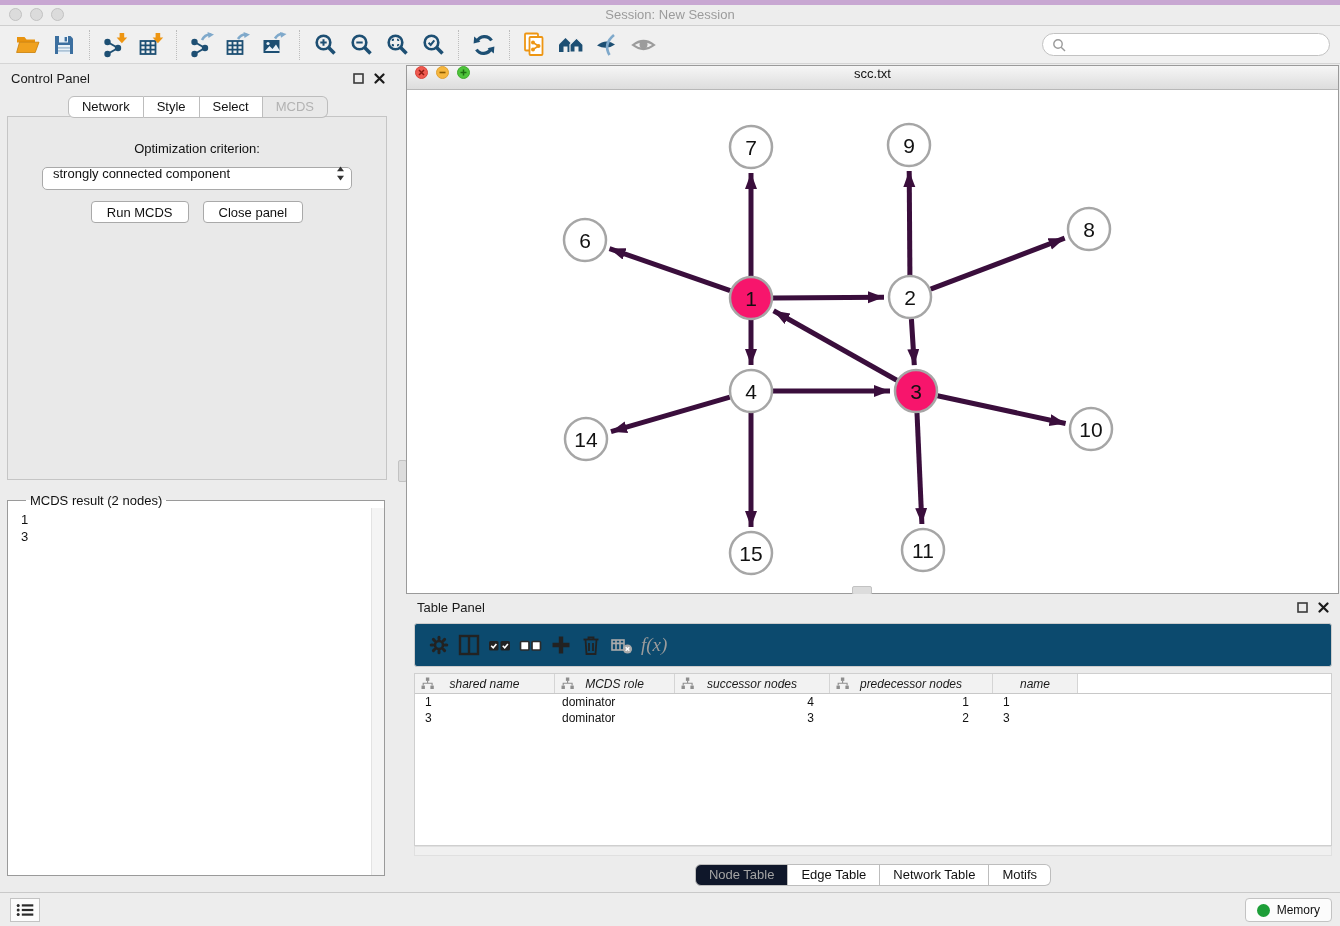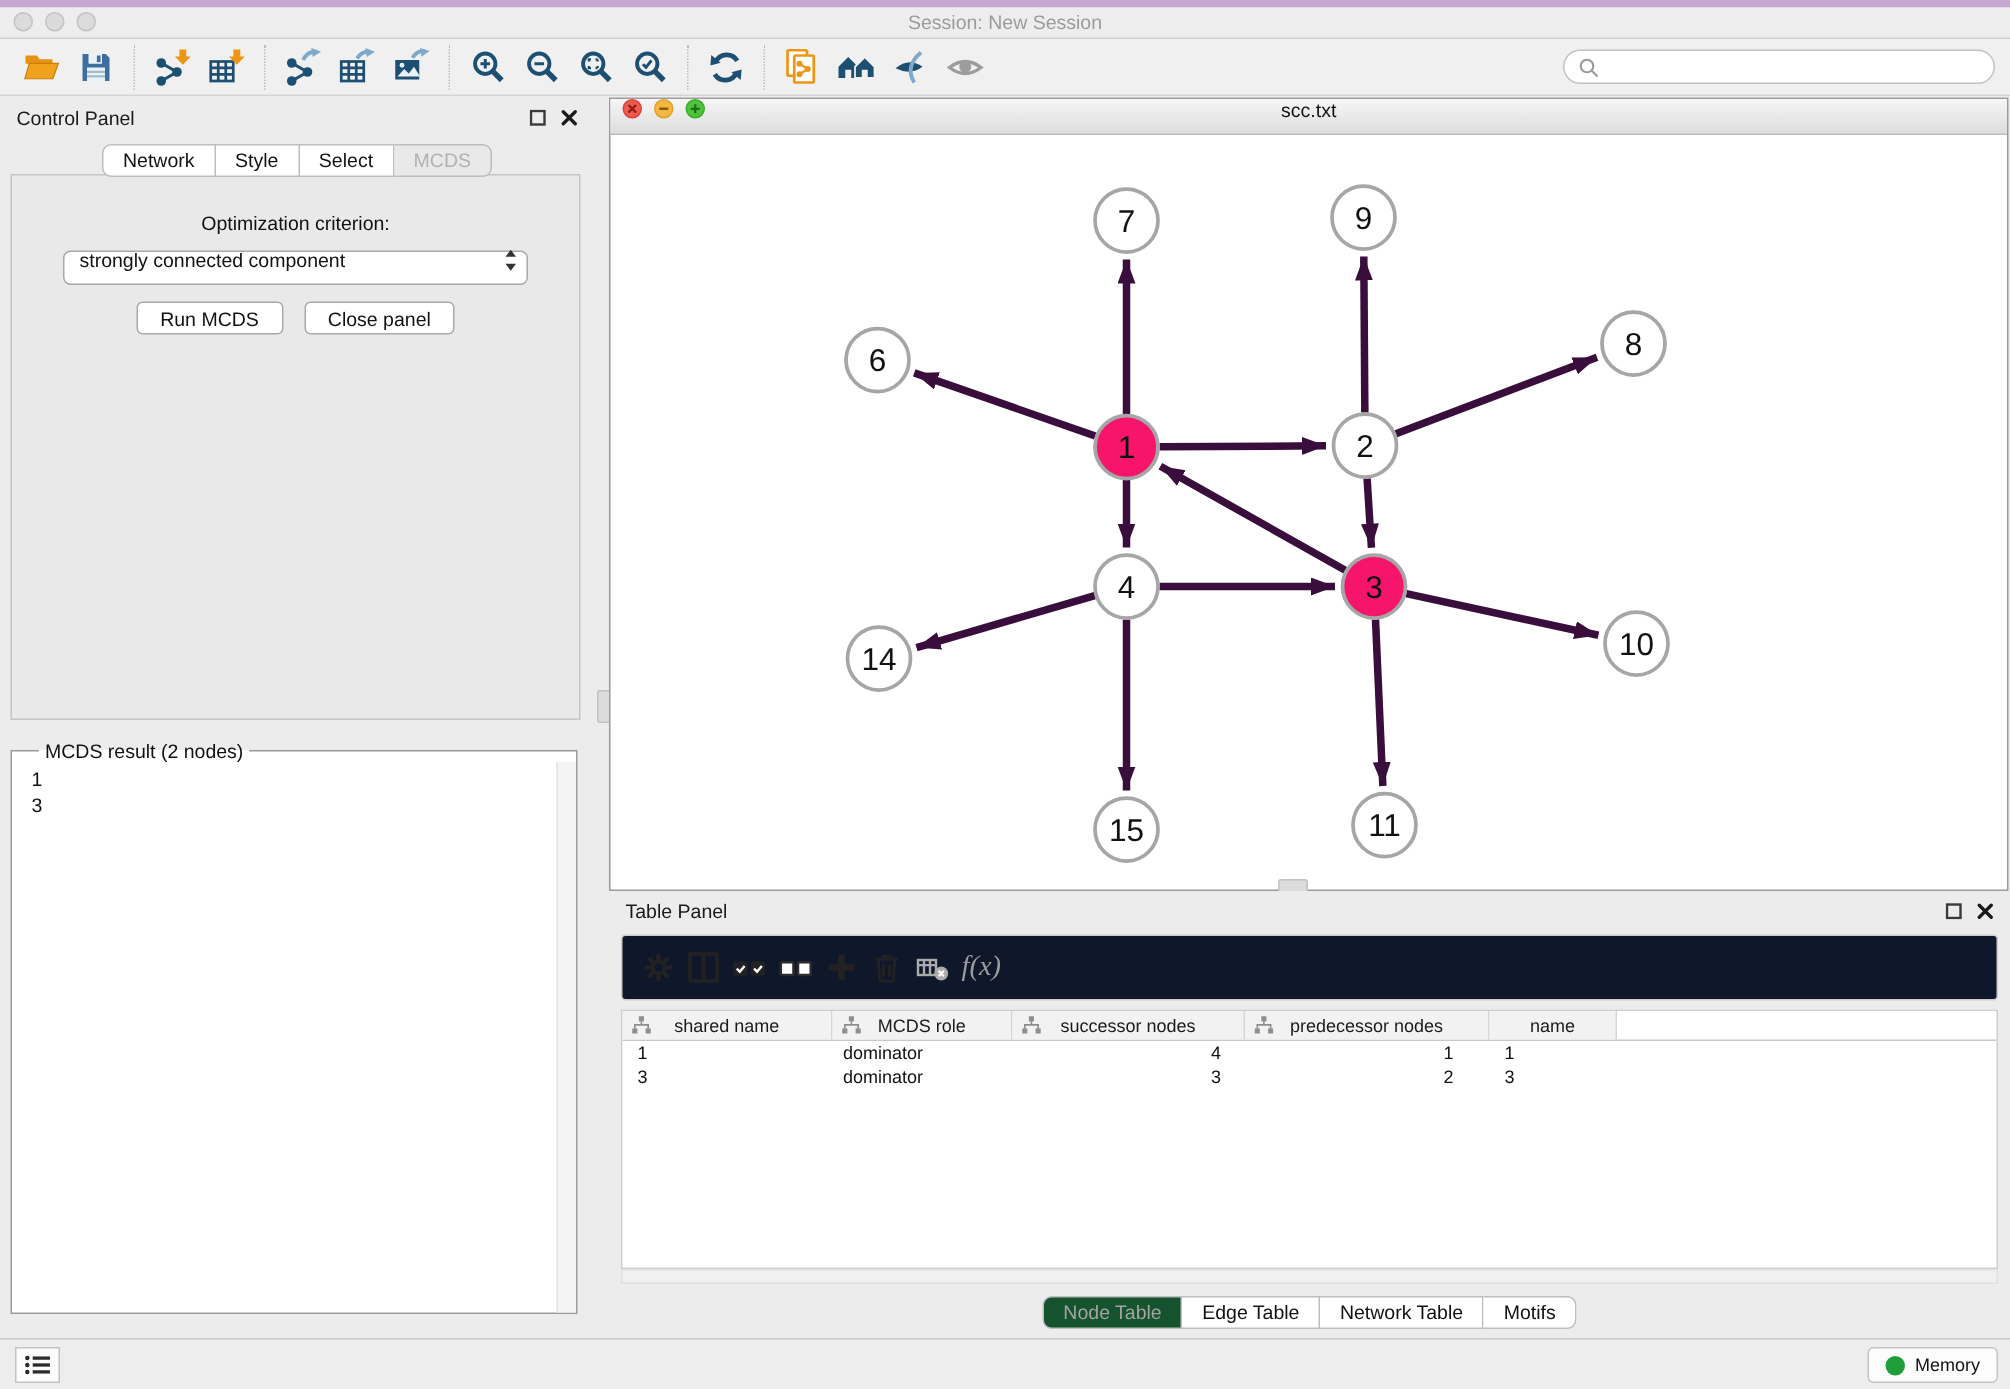--- a/index.html
+++ b/index.html
@@ -23,21 +23,21 @@
           display:flex;align-items:center;padding:0 9px;gap:6px;box-sizing:border-box;}
   .search input{border:none;outline:none;flex:1;font-size:13px;background:transparent;font-family:inherit;}
 
   
   .panel-head{height:26px;display:flex;align-items:center;font-size:13px;color:#1A1A1A;padding:0 11px;}
   .ph-icons{margin-left:auto;display:flex;gap:10px;align-items:center;}
   .tab{height:20px;line-height:20px;padding:0 13px;font-size:13px;background:#fff;border:1px solid #BDBDBD;border-left:none;color:#111;}
   .tab.first{border-left:1px solid #BDBDBD;border-radius:6px 0 0 6px;}
   .tab.last{border-radius:0 6px 6px 0;}
   .tab.active-gray{background:#E9E9E9;color:#B2B2B2;}
-  .tab.active-dark{background:#14532d;color:#A4A4A4;}
+  .tab.active-dark{background:#0f172a;color:#A4A4A4;}
 
   
   .cpanel{position:absolute;left:0;top:65px;width:396px;height:827px;background:#ECECEC;}
   .cp-tabs{position:absolute;left:0;top:31px;width:100%;display:flex;justify-content:center;z-index:2;}
   .cp-body{position:absolute;left:7px;top:51px;width:380px;height:364px;background:#E9E9E9;border:1px solid #C5C5C5;box-sizing:border-box;}
   .opt-label{text-align:center;margin-top:24px;font-size:13px;}
   .dropdown{margin:11px auto 0;width:310px;height:23px;background:#fff;border:1px solid #A9A9A9;border-radius:5px;
             display:flex;align-items:center;padding:0 6px 10px 10px;font-size:13px;box-sizing:border-box;}
   .dd-chev{margin-left:auto;}
   .btn-row{display:flex;justify-content:center;gap:14px;margin-top:11px;}
@@ -56,25 +56,25 @@
   .net-title{position:relative;height:23px;background:linear-gradient(#F6F6F6,#DDDDDD);border-bottom:1px solid #B8B8B8;display:flex;align-items:flex-start;}
   .nt-label{position:absolute;left:0;width:100%;text-align:center;font-size:13px;color:#111;}
   .net-lights{display:flex;gap:8px;padding-left:8px;z-index:1;}
   .nlight{width:13px;height:13px;border-radius:50%;box-sizing:border-box;display:flex;align-items:center;justify-content:center;}
   .nl-red{background:#EF5A50;border:1px solid #D8453C;}
   .nl-yel{background:#F6B73E;border:1px solid #DFA032;}
   .nl-grn{background:#4EC43B;border:1px solid #3EAB2D;}
 
   
   .tpanel{position:absolute;left:406px;top:594px;width:934px;height:298px;background:#ECECEC;}
-  .t-toolbar{position:absolute;left:8px;top:29px;width:918px;height:44px;background:#0f172a;border:1px solid #CCCCCC;border-radius:3px;
+  .t-toolbar{position:absolute;left:8px;top:29px;width:918px;height:44px;background:#0c4a6e;border:1px solid #CCCCCC;border-radius:3px;
              display:flex;align-items:center;padding:0 13px;gap:8px;box-sizing:border-box;}
   .t-ic{display:flex;align-items:center;justify-content:center;}
   .dtable{position:absolute;left:8px;top:79px;width:918px;height:173px;background:#fff;border:1px solid #CFCFCF;box-sizing:border-box;overflow:hidden;}
-  .thead{display:flex;height:19px;border-bottom:1px solid #C8C8C8;}
+  .thead{display:flex;height:19px;border-bottom:1px solid #C8C8C8;font-style:italic;}
   .th{position:relative;background:#F2F2F2;border-right:1px solid #D5D5D5;display:flex;align-items:center;justify-content:center;
       font-size:12px;color:#1A1A1A;box-sizing:border-box;flex:none;}
   .th .tree{position:absolute;left:6px;top:3px;}
   .trow{display:flex;height:16px;font-size:12px;align-items:center;}
   .td{box-sizing:border-box;flex:none;white-space:nowrap;overflow:hidden;}
   .c1{width:140px;padding-left:10px;}
   .c2{width:120px;padding-left:7px;}
   .c3{width:155px;padding-right:16px;text-align:right;}
   .c4{width:163px;padding-right:24px;text-align:right;}
   .c5{width:85px;padding-left:10px;}

